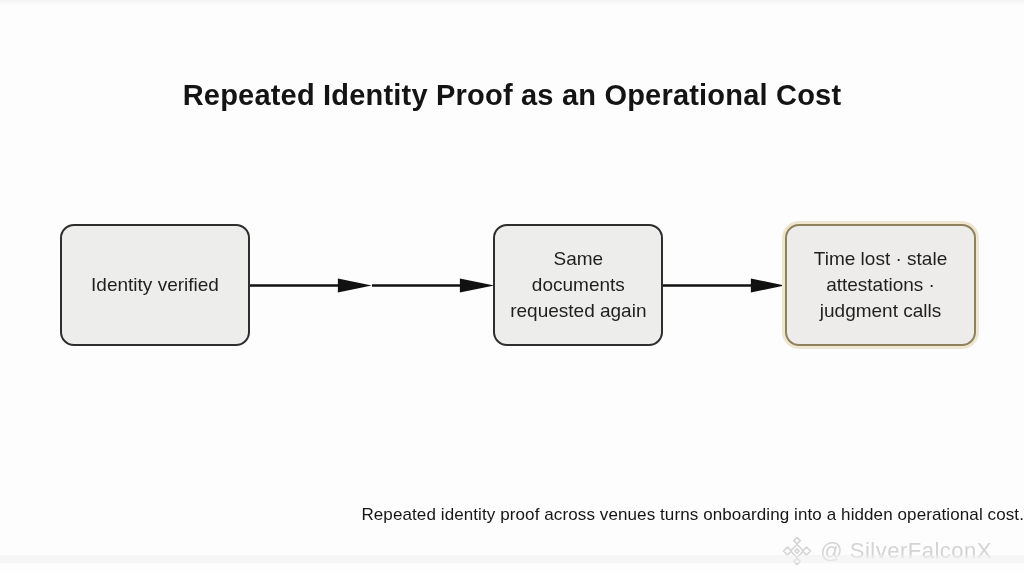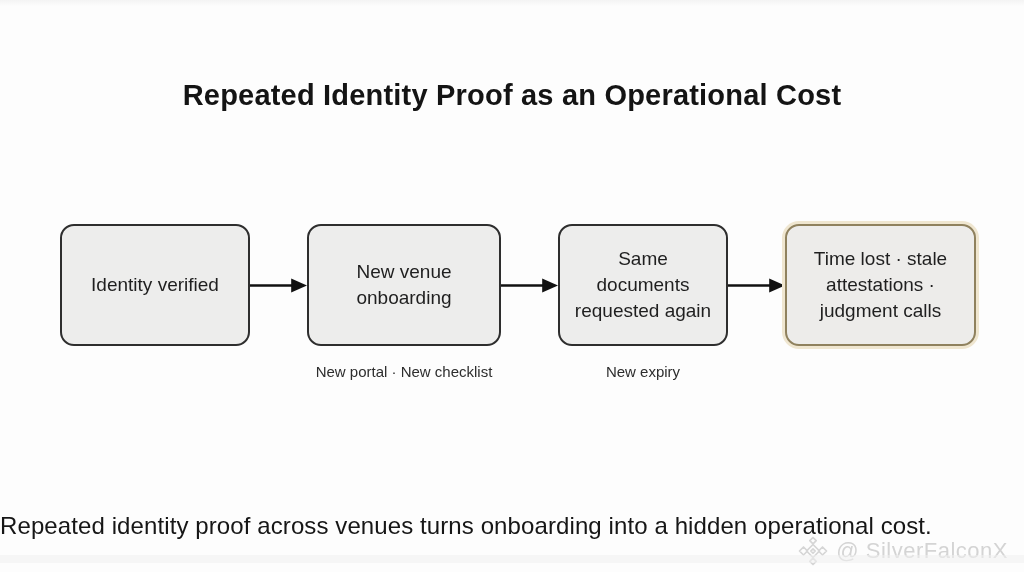--- a/index.html
+++ b/index.html
@@ -66,28 +66,28 @@
     top: 139px; left: -20px; right: -20px;
     text-align: center;
     font-size: 15px;
     color: #2d2d2d;
     white-space: nowrap;
   }
   .arrow { flex: 1 1 auto; height: 17px; }
   .footnote {
     position: absolute;
     top: 488px; left: 0; width: 100%;
-    text-align: left;
-    font-size: 24px;
+    text-align: right;
+    font-size: 17px;
     color: #161616;
     letter-spacing: 0.1px;
   }
   .watermark {
     position: absolute;
-    right: 16px; bottom: 6px;
+    right: 32px; bottom: 6px;
     display: flex;
     align-items: center;
     gap: 8px;
     color: #d4d4d4;
     font-size: 22px;
     letter-spacing: 0.5px;
   }
   .watermark svg { display: block; }
 </style>
 </head>
@@ -106,37 +106,30 @@
         <span>Identity verified</span>
       </div>
       <div class="node-caption"></div>
     </div>
 
     <svg class="arrow" viewBox="0 0 54 17" preserveAspectRatio="none">
       <line x1="0" y1="8.5" x2="41" y2="8.5" stroke="#111111" stroke-width="2.6"></line>
       <polygon points="39,1.5 54,8.5 39,15.5" fill="#111111"></polygon>
     </svg>
 
-    <div class="node node-w2">
-      <div class="node-box">
-        <span>New venue onboarding</span>
-      </div>
-      <div class="node-caption">New portal · New checklist</div>
-    </div>
 
     <svg class="arrow" viewBox="0 0 54 17" preserveAspectRatio="none">
       <line x1="0" y1="8.5" x2="41" y2="8.5" stroke="#111111" stroke-width="2.6"></line>
       <polygon points="39,1.5 54,8.5 39,15.5" fill="#111111"></polygon>
     </svg>
 
     <div class="node node-w3">
       <div class="node-box">
         <span>Same documents requested again</span>
       </div>
-      <div class="node-caption">New expiry</div>
     </div>
 
     <svg class="arrow" viewBox="0 0 54 17" preserveAspectRatio="none">
       <line x1="0" y1="8.5" x2="41" y2="8.5" stroke="#111111" stroke-width="2.6"></line>
       <polygon points="39,1.5 54,8.5 39,15.5" fill="#111111"></polygon>
     </svg>
 
     <div class="node node-w4">
       <div class="node-box highlight">
         <span>Time lost · stale attestations · judgment calls</span>

